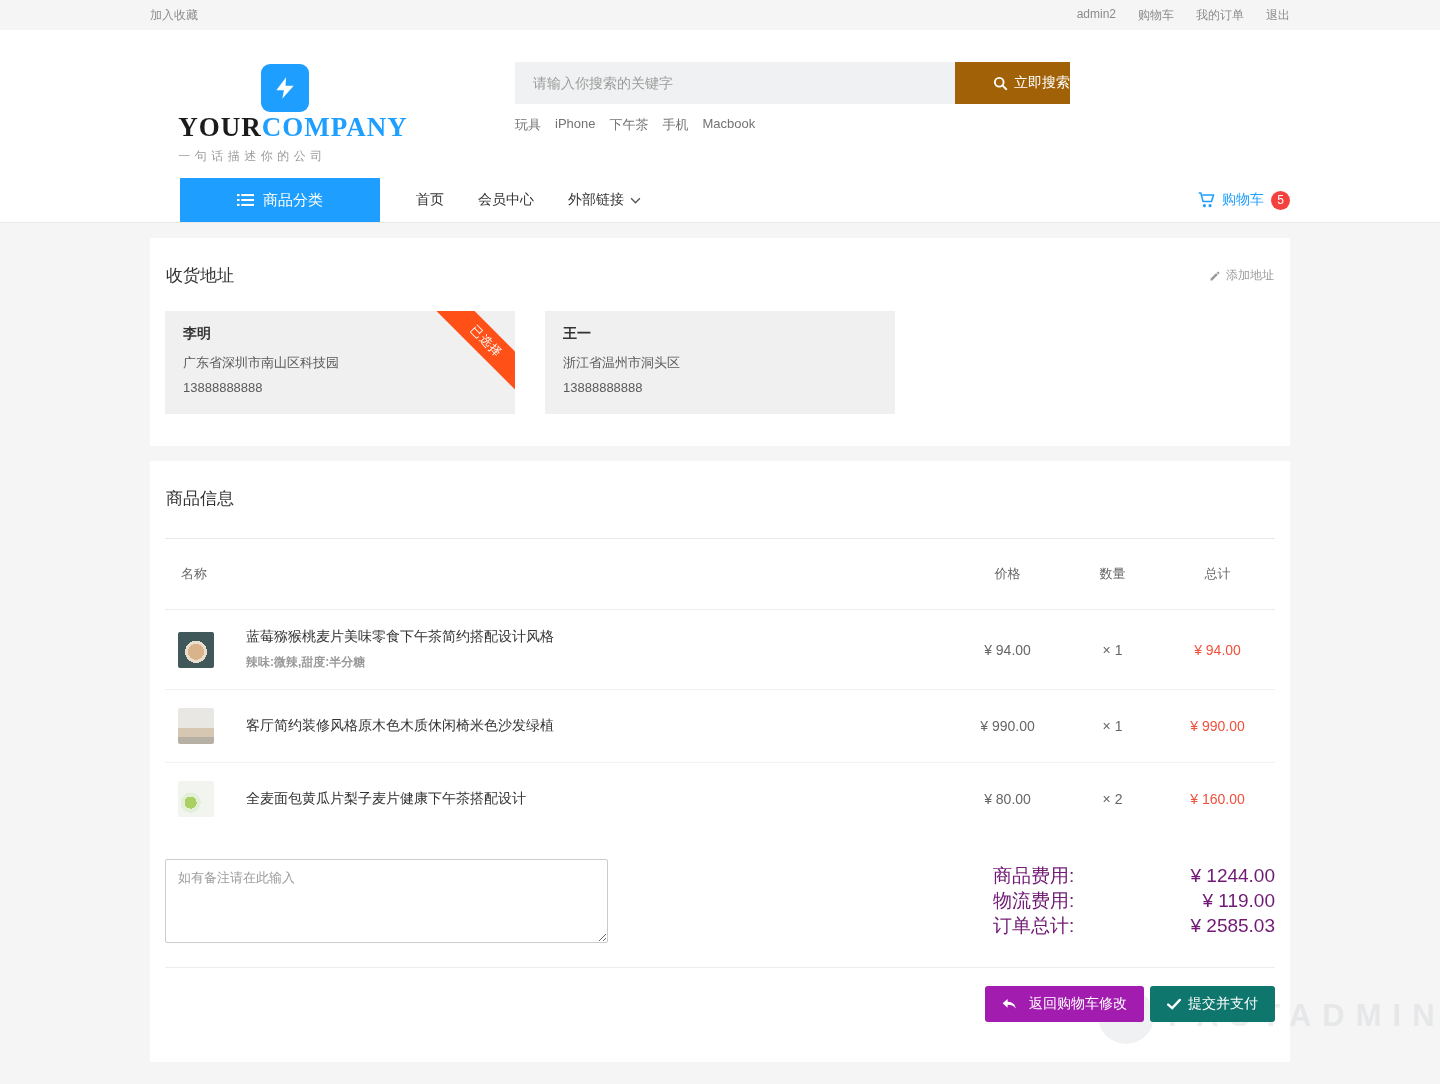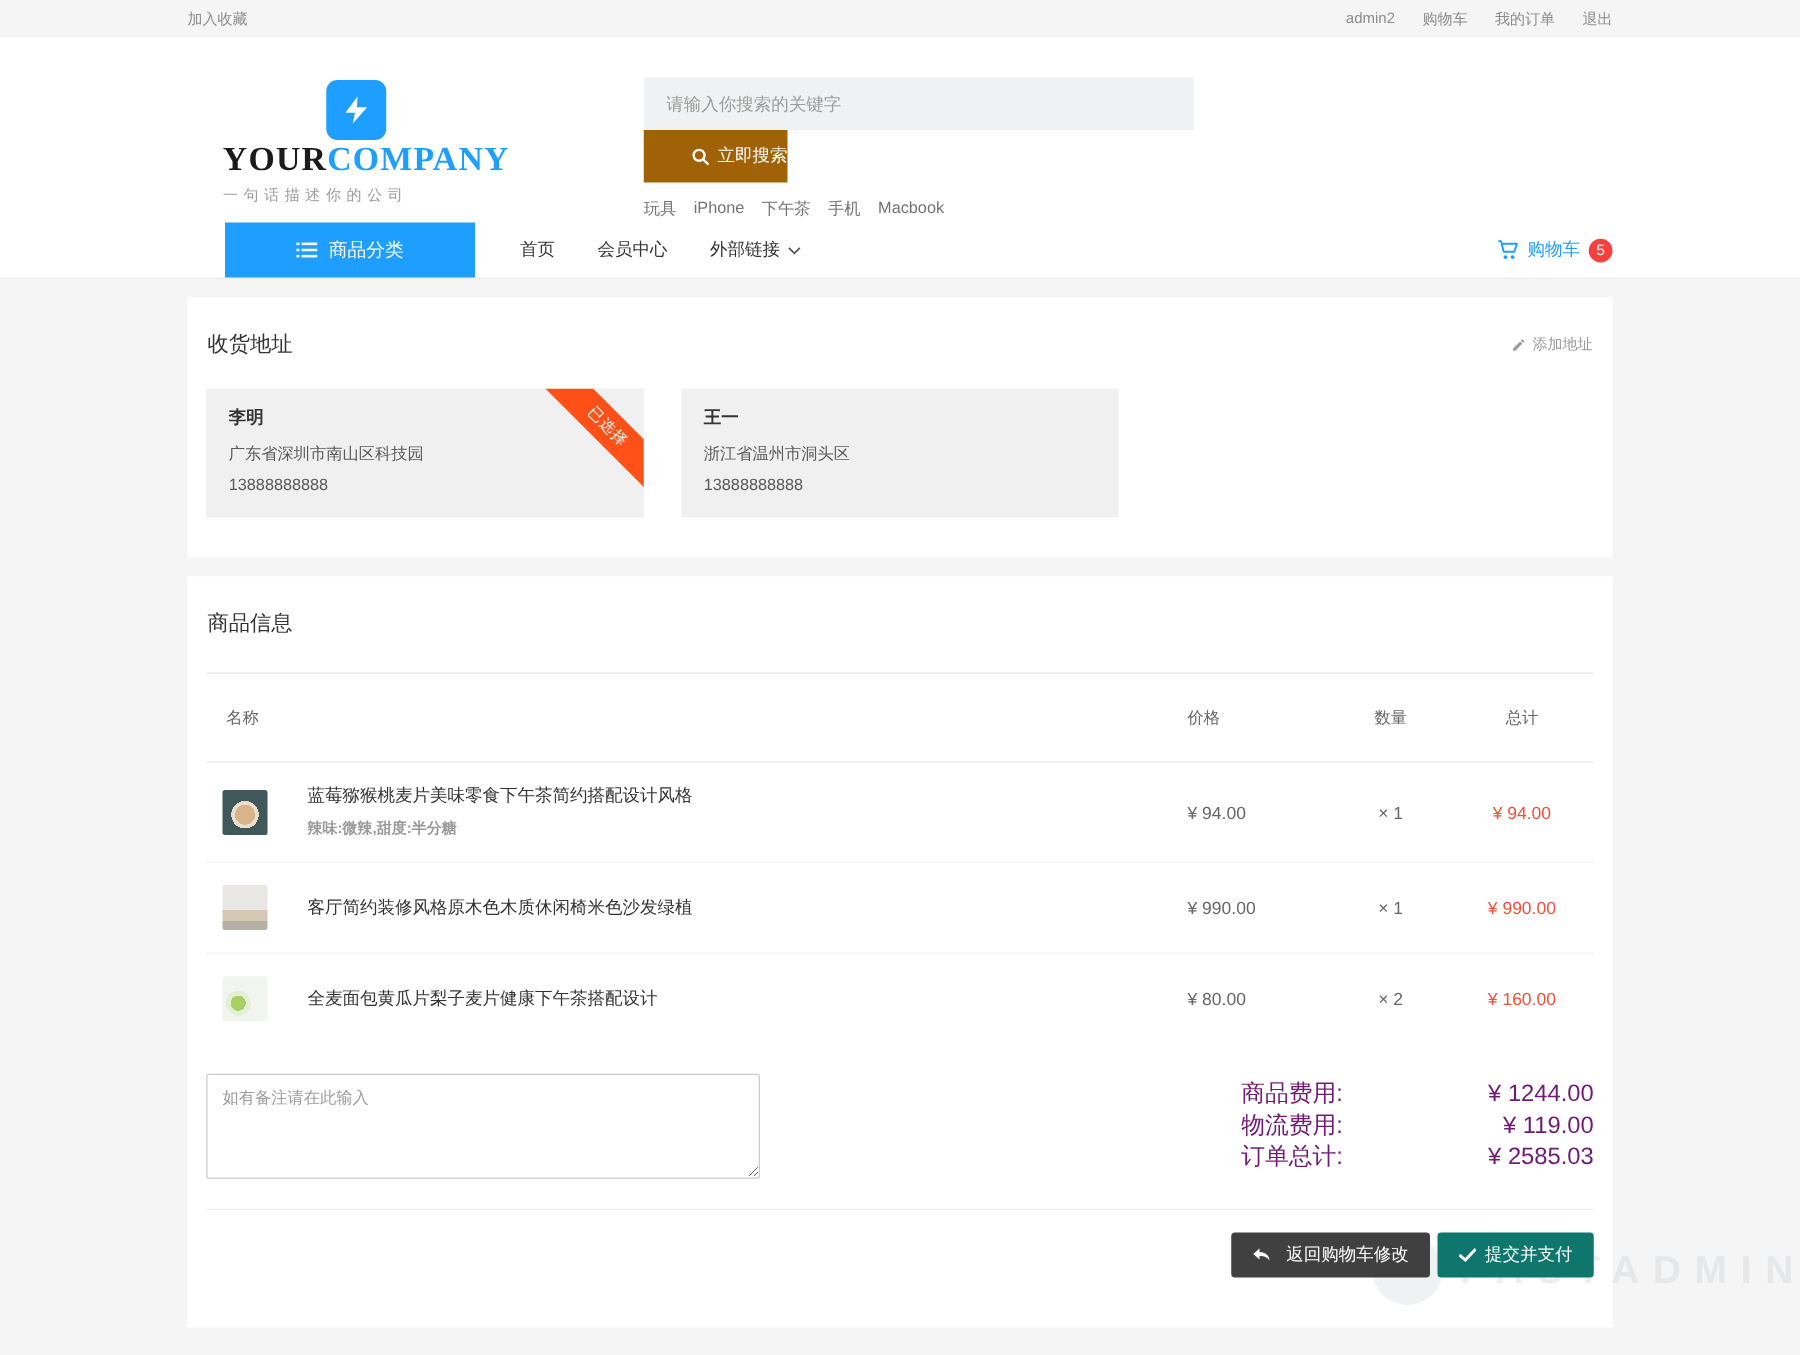--- a/index.html
+++ b/index.html
@@ -22,21 +22,21 @@
   .logo { display:flex; align-items:center; width:270px; margin-top:2px; cursor:pointer;flex-direction:column; }
   .logo-mark { width:48px; height:48px; background:#1E9FFF; border-radius:9px;
     display:flex; align-items:center; justify-content:center; flex:0 0 48px; }
   .logo-text { margin-left:16px; }
   .brand { font-family:"Liberation Serif","DejaVu Serif",serif; font-weight:bold;
     font-size:27px; letter-spacing:1px; color:#1b1b1b; line-height:30px; }
   .brand .b2 { color:#1E9FFF; }
   .tagline { font-size:12px; color:#9b9b9b; letter-spacing:4.5px; margin-top:6px; }
 
   .search-wrap { margin-left:95px; }
-  .search-row { display:flex;flex-direction:column; }
+  .search-row { display:flex; }
   .search-input { width:440px; height:42px; background:#f0f1f2; border:none; outline:none;
     padding:0 18px; font-size:14px; color:#333; font-family:inherit; }
   .search-input::placeholder { color:#9c9c9c; }
   .search-btn { width:115px; height:42px; background:#a16207; color:#fff; border:none;
     font-size:14px; cursor:pointer; display:flex; align-items:center; justify-content:flex-end; gap:6px; font-family:inherit; }
   .hotwords { margin-top:12px; font-size:13px; color:#737373; display:flex; gap:14px; }
   .hotwords span { cursor:pointer; }
 
   
   .nav { background:#fff; border-bottom:1px solid #e9e9e9; }
@@ -64,21 +64,21 @@
   .addr-name { font-size:14px; font-weight:bold; color:#333; margin-bottom:7px; }
   .addr-line { font-size:13px; color:#595959; line-height:25px; }
   .ribbon { position:absolute; top:17px; right:-37px; width:132px; transform:rotate(45deg);
     background:#ff5117; color:#fff; font-size:12px; text-align:center; padding:5px 0; letter-spacing:1px; }
 
   
   .ptable { margin:10px 15px 0; }
   .t-head { display:flex; border-top:1px solid #e8e8e8; border-bottom:1px solid #ededed;
     color:#666; font-size:13px; padding:26px 0; }
   .col-name { flex:1; padding-left:16px; }
-  .col-price { width:115px; text-align:left; }
+  .col-price { width:115px; text-align:center; }
   .col-qty { width:95px; text-align:center; }
   .col-total { width:115px; text-align:center; }
   .item-row { display:flex; align-items:center; padding:18px 0; border-bottom:1px solid #f2f2f2; }
   .item-row:last-child { border-bottom:none; }
   .item-info { flex:1; display:flex; align-items:center; padding-left:13px; }
   .thumb { width:36px; height:36px; flex:0 0 36px; margin-right:32px; border-radius:2px; }
   .thumb.t1 { background:radial-gradient(circle at 50% 55%, #d9b38a 0 8px, #eadfce 8px 11px, #41585b 11px); }
   .thumb.t2 { background:linear-gradient(180deg,#e9e7e3 0 55%, #d6c7b2 55% 80%, #b7b0a5 80%); }
   .thumb.t3 { background:radial-gradient(circle at 35% 60%, #aacf62 0 6px, #e4efd8 6px 10px, #f2f4ef 10px); }
   .item-title { font-size:14px; color:#333; }
@@ -94,21 +94,21 @@
   .notes::placeholder { color:#9c9c9c; }
   .summary { margin-left:auto; width:282px; padding-top:4px; }
   .sum-line { display:flex; font-size:19px; color:#701a75; line-height:25px;align-items:center; }
   .sum-line .val { margin-left:auto; }
   .divider { border-top:1px solid #ededed; margin:24px 15px 0; }
   .btn-row { display:flex; justify-content:flex-end; gap:6px; padding:18px 15px 40px;
     position:relative; z-index:3; }
   .btn { height:36px; border:none; border-radius:3px; color:#fff; font-size:14px;
     display:flex; align-items:center; justify-content:center; gap:7px; padding:0 17px;
     cursor:pointer; font-family:inherit; }
-  .btn-back { background:#404040;gap:12px; }
+  .btn-back { background:#a21caf;gap:12px; }
   .btn-submit { background:#0f766e; }
 
   
   .watermark { position:absolute; left:1098px; top:988px; display:flex; align-items:center;
     gap:14px; z-index:2; pointer-events:none; }
   .wm-circle { width:56px; height:56px; border-radius:50%; background:rgba(200,204,208,0.28); }
   .wm-text { font-size:31px; font-weight:bold; letter-spacing:11px; color:rgba(205,208,212,0.38); }
 
   svg { display:block; }
 </style>

